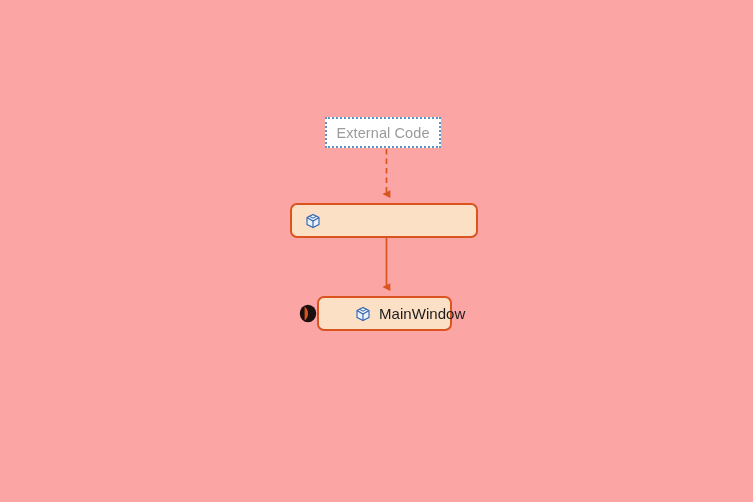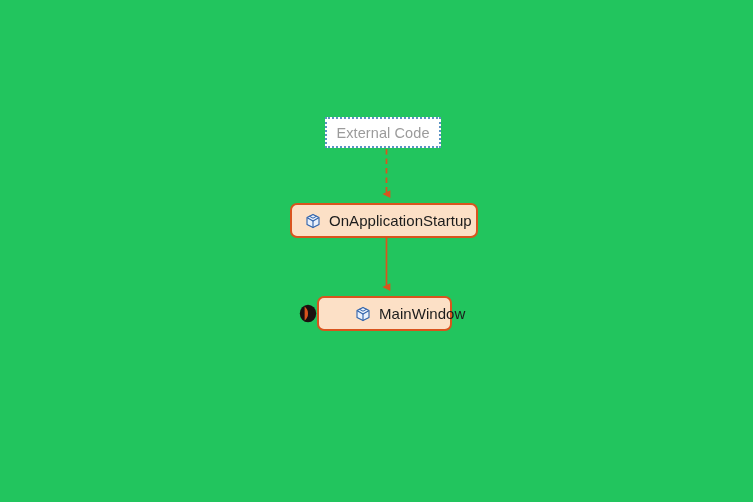--- a/index.html
+++ b/index.html
@@ -13,21 +13,21 @@
     height: 502px;
     overflow: hidden;
     font-family: "Liberation Sans", sans-serif;
     -webkit-font-smoothing: antialiased;
   }
 
   #canvas {
     position: relative;
     width: 753px;
     height: 502px;
-    background: #22c55e;
+    background: #fca5a5;
   }
 
   
   .external-node {
     position: absolute;
     left: 325px;
     top: 117px;
     width: 116px;
     height: 31px;
     box-sizing: border-box;
@@ -131,21 +131,20 @@
     <span class="label">External Code</span>
   </div>
 
   <div class="node" id="node-startup">
     <svg class="node-icon" viewBox="0 0 16 16" aria-hidden="true">
       <path d="M8 1.4 L14 4.6 L14 11.4 L8 14.6 L2 11.4 L2 4.6 Z" fill="#e8f0fb" stroke="#2f62ab" stroke-width="1.1" stroke-linejoin="round"></path>
       <path d="M2.3 4.7 L8 7.9 L13.7 4.7" fill="none" stroke="#2f62ab" stroke-width="1.1" stroke-linejoin="round"></path>
       <path d="M8 7.9 L8 14.4" fill="none" stroke="#2f62ab" stroke-width="1.1"></path>
       <path d="M4.4 3.2 L8 5.2 L11.6 3.2" fill="none" stroke="#2f62ab" stroke-width="1"></path>
     </svg>
-    <span class="node-label">OnApplicationStartup</span>
   </div>
 
   <div class="node" id="node-mainwindow">
     <svg class="node-icon" viewBox="0 0 16 16" aria-hidden="true">
       <path d="M8 1.4 L14 4.6 L14 11.4 L8 14.6 L2 11.4 L2 4.6 Z" fill="#e8f0fb" stroke="#2f62ab" stroke-width="1.1" stroke-linejoin="round"></path>
       <path d="M2.3 4.7 L8 7.9 L13.7 4.7" fill="none" stroke="#2f62ab" stroke-width="1.1" stroke-linejoin="round"></path>
       <path d="M8 7.9 L8 14.4" fill="none" stroke="#2f62ab" stroke-width="1.1"></path>
       <path d="M4.4 3.2 L8 5.2 L11.6 3.2" fill="none" stroke="#2f62ab" stroke-width="1"></path>
     </svg>
     <span class="node-label">MainWindow</span>

